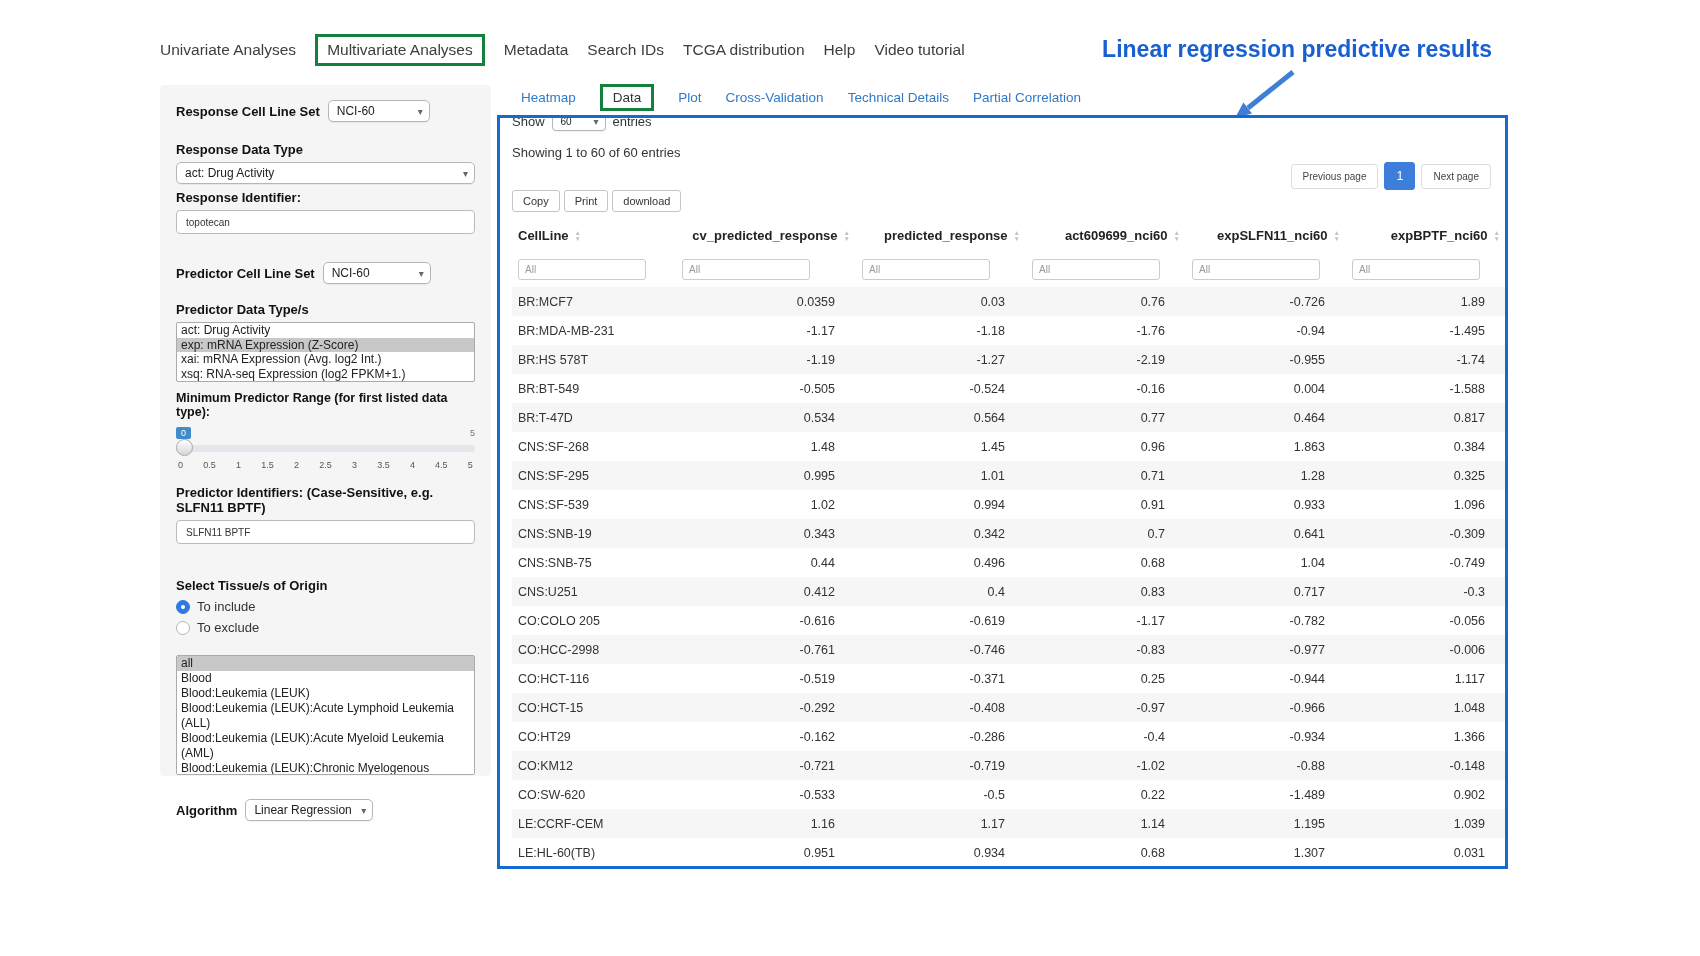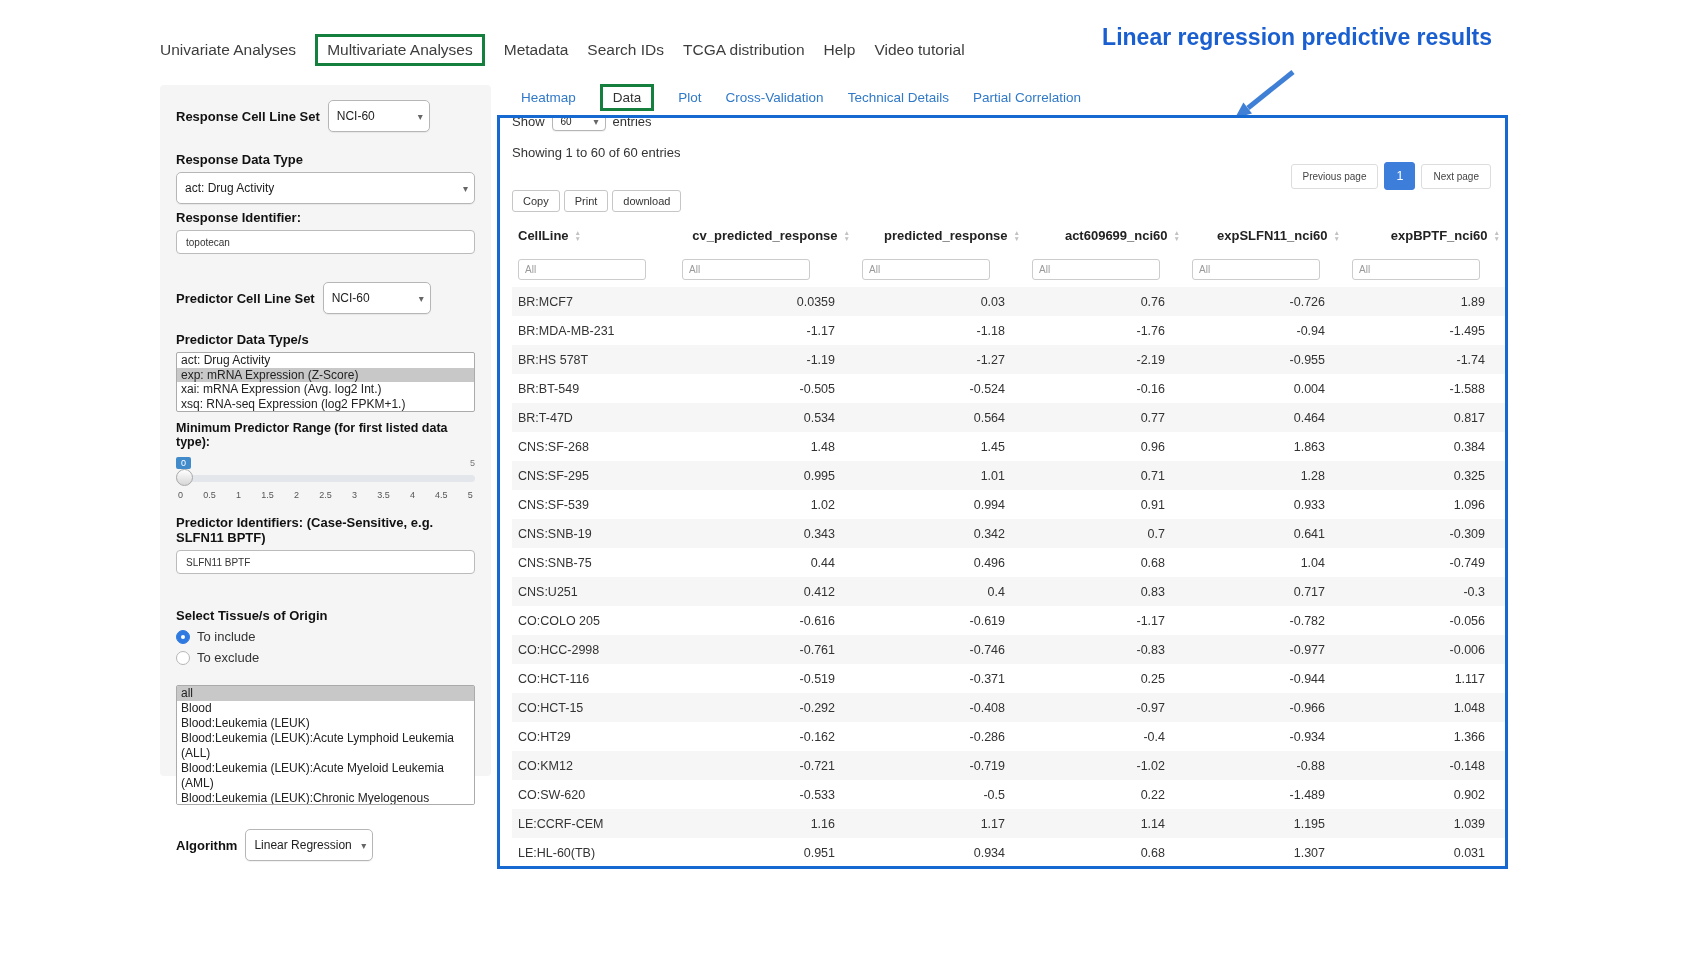--- a/index.html
+++ b/index.html
@@ -10,29 +10,29 @@
     font-family: "Liberation Sans", sans-serif;
   }
 
   
   .top-nav { position: absolute; left: 160px; top: 34px; display: flex; align-items: center; gap: 19px;
              font-size: 15.5px; color: #3d3d3d; }
   .nav-item { white-space: nowrap; }
   .red-outline { border: 3px solid #15803d; padding: 4px 9px; }
 
   
-  .annotation { position: absolute; top: 24px; right: 208px; font-size: 23px; font-weight: bold; color: #1a5fd0; }
+  .annotation { position: absolute; top: 36px; right: 208px; font-size: 23px; font-weight: bold; color: #1a5fd0; }
   .anno-arrow { position: absolute; left: 1225px; top: 66px; }
 
   
   .sidebar { position: absolute; left: 160px; top: 85px; width: 331px; height: 691px;
              background: #f5f5f5; border-radius: 4px; padding: 15px 16px; font-size: 13px; }
   .sb-label { font-weight: bold; color: #111; margin: 0 0 5px 0; }
   .inline-row { display: flex; align-items: center; gap: 8px; }
-  .fselect { background: #fff; border: 1px solid #b6b6b6; border-radius: 5px; height: 32px;
+  .fselect { background: #fff; border: 1px solid #b6b6b6; border-radius: 5px; height: 22px;
              display: inline-flex; align-items: center; justify-content: space-between;
              padding: 0 6px 0 8px; font-size: 12px; color: #222; cursor: pointer;
              box-shadow: 0 1px 1px rgba(0,0,0,.06); }
   .fselect .chev { color: #666; font-size: 10px; margin-left: 6px; }
   .w-full { width: 100%; }
   .text-input { width: 100%; height: 24px; border: 1px solid #bbb; border-radius: 4px; background: #fff;
                 padding: 0 9px; font-size: 10px; color: #333; font-family: "Liberation Sans", sans-serif; }
   .listbox { background: #fff; border: 1px solid #ababab; border-radius: 2px; font-size: 12px;
              overflow-y: scroll; color: #222; }
   .opt { padding: 0 4px; line-height: 14.5px; white-space: nowrap; cursor: default; overflow: hidden; }

